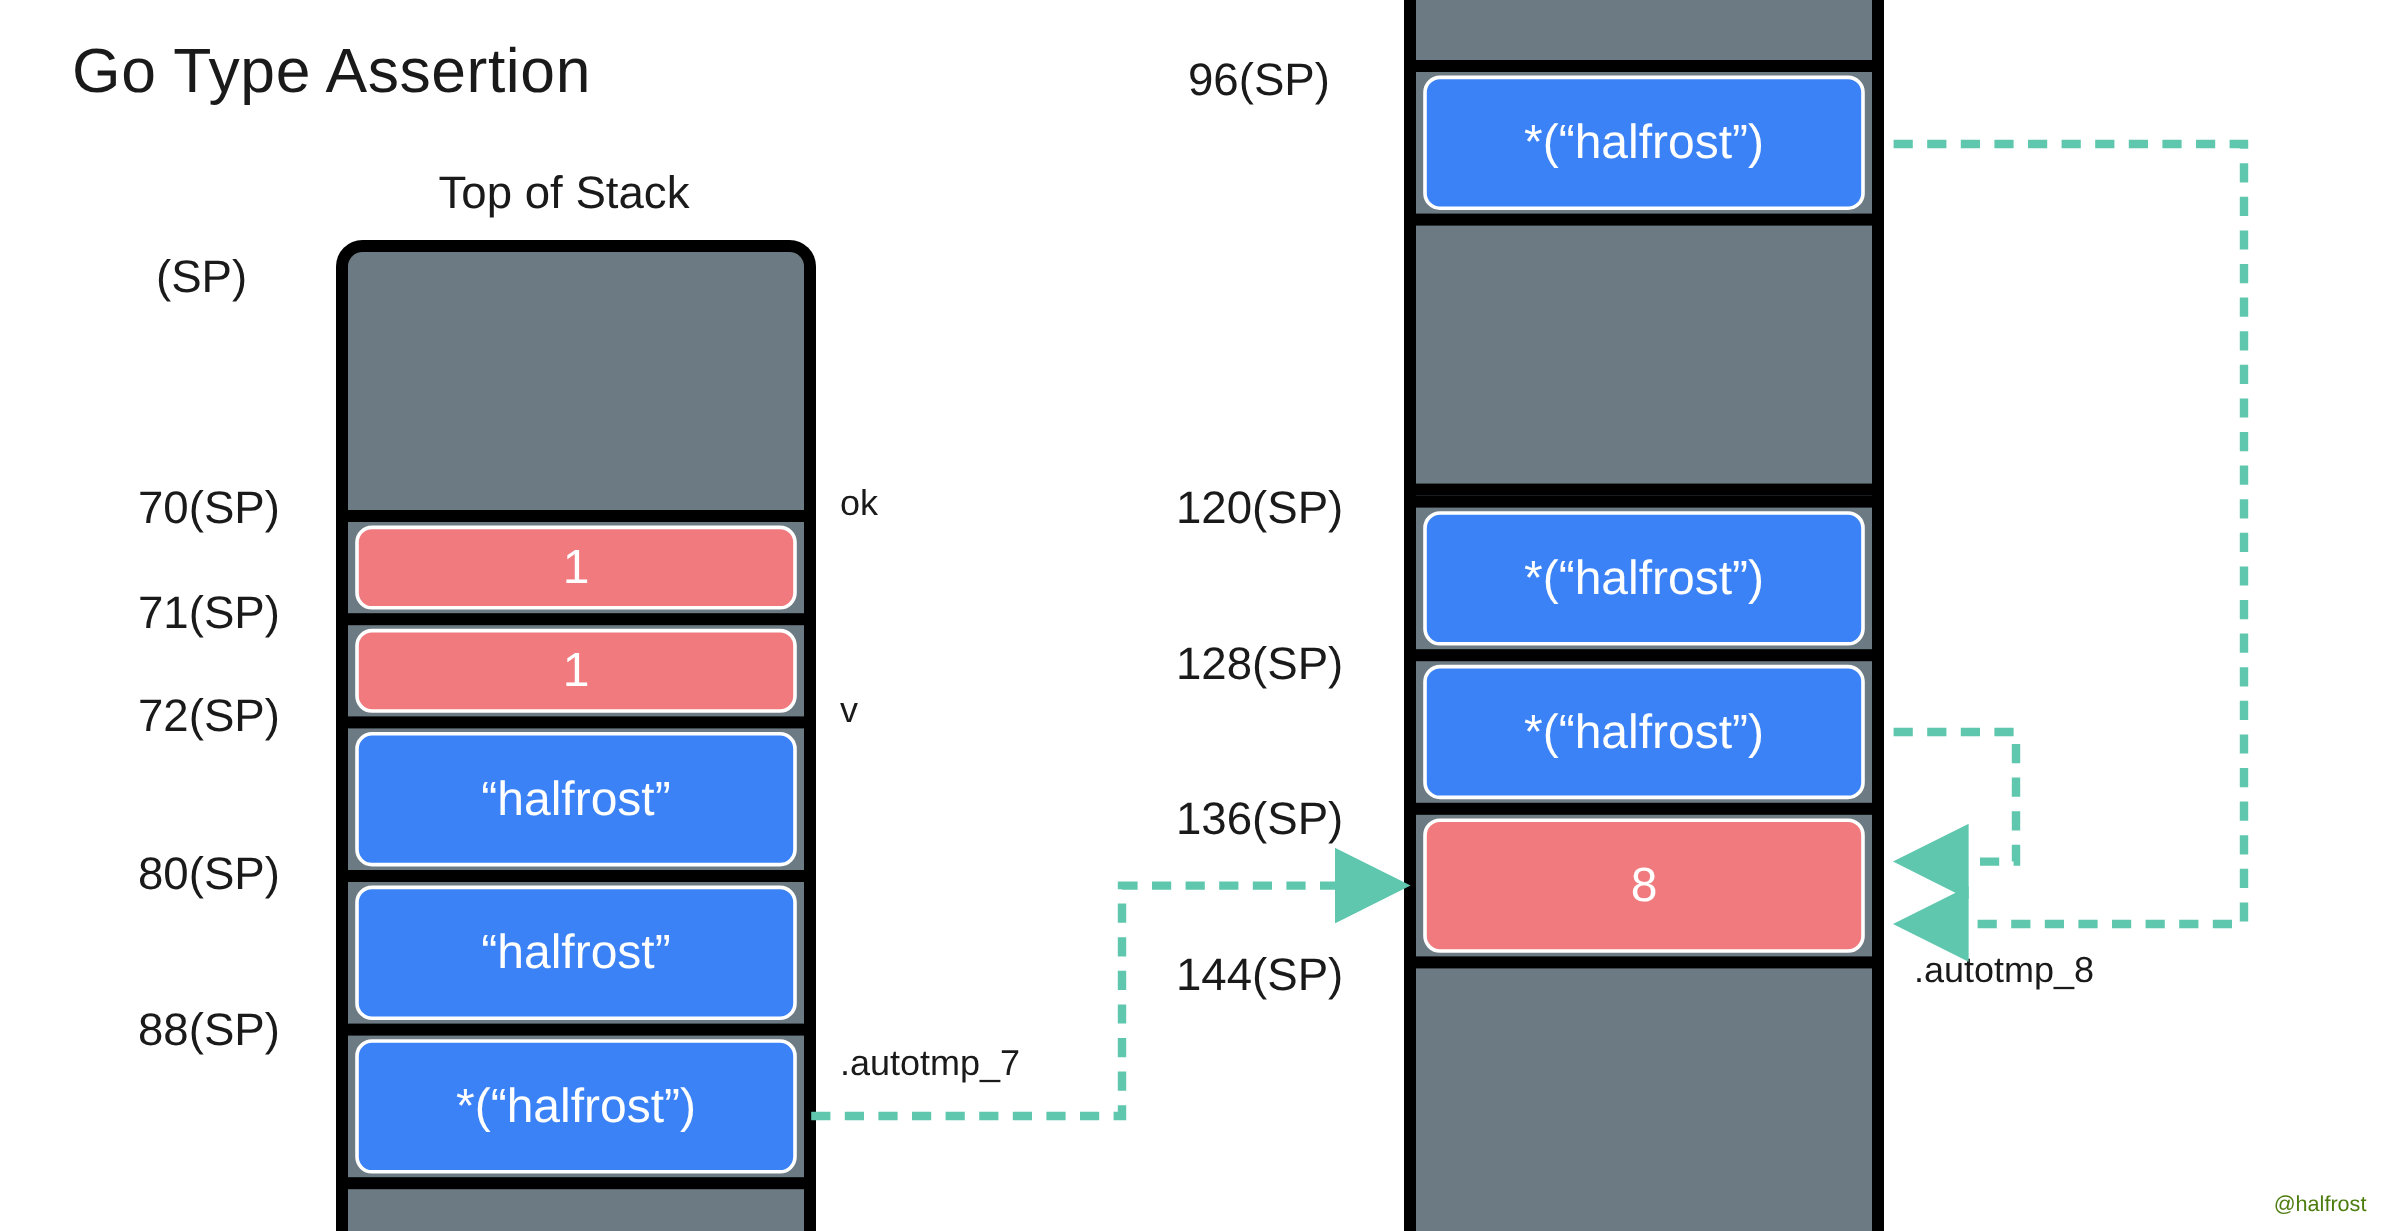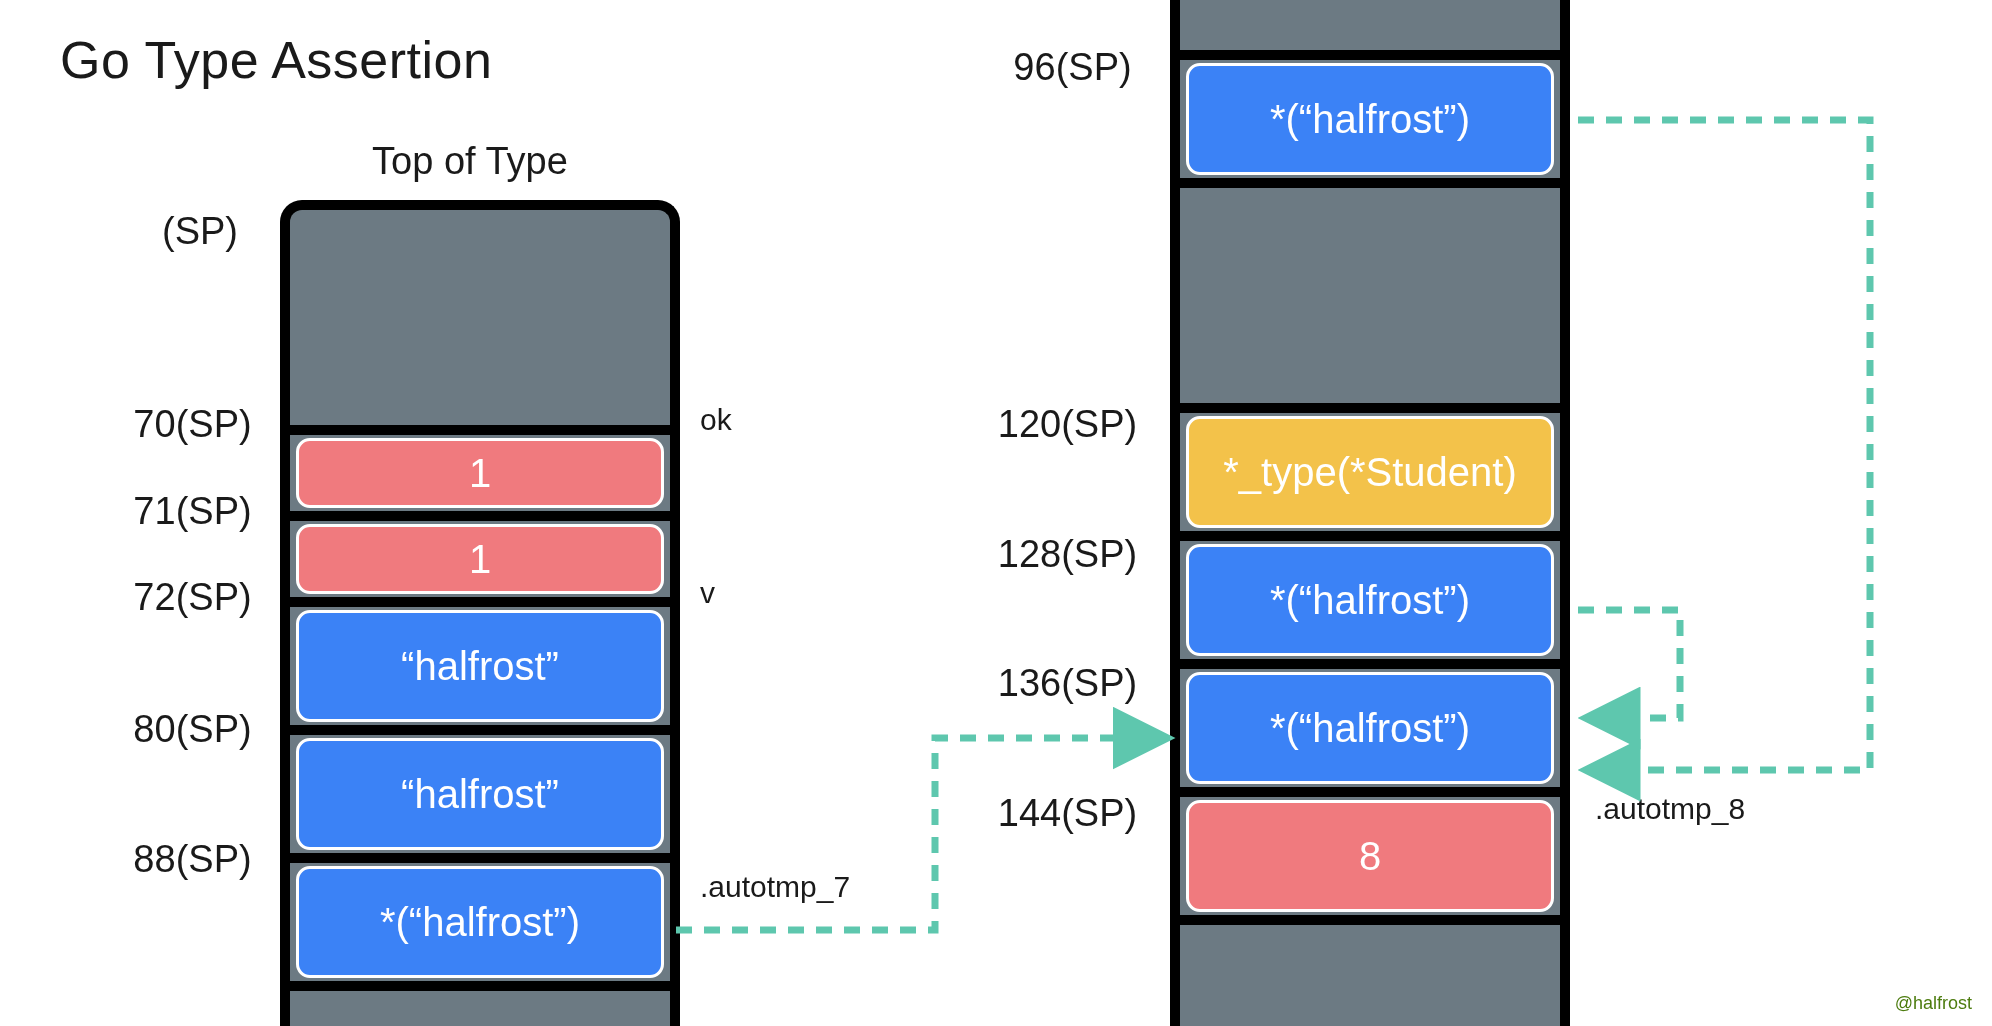--- a/index.html
+++ b/index.html
@@ -59,21 +59,21 @@
     box-sizing: border-box;
   }
   .divider {
     height: 10px;
     background: #000;
     margin: 0 -0px;
   }
   .offset {
     position: absolute;
     font-size: 38px;
-    text-align: center;
+    text-align: left;
     white-space: nowrap;
   }
   .rlabel {
     position: absolute;
     font-size: 30px;
     white-space: nowrap;
   }
   .credit {
     position: absolute;
     right: 20px;
@@ -94,21 +94,21 @@
     height: 1026px;
     pointer-events: none;
   }
 </style>
 </head>
 <body>
 
 <div class="canvas">
 
   <div class="title">Go Type Assertion</div>
-  <div class="subtitle" style="left:300px; top:140px; width:340px;">Top of Type</div>
+  <div class="subtitle" style="left:300px; top:140px; width:340px;">Top of Stack</div>
 
   <div class="stack" style="left:280px; top:200px; height:826px;">
 
     <div style="height:215px;"></div>
     <div class="divider"></div>
 
     <div class="cell-wrap">
       <div class="cell c-pink" style="height:70px;">1</div>
     </div>
     <div class="divider"></div>
@@ -153,23 +153,20 @@
     <div class="divider"></div>
 
     <div class="cell-wrap">
       <div class="cell c-teal" style="height:112px;">*(“halfrost”)</div>
     </div>
     <div class="divider"></div>
 
     <div style="height:215px;"></div>
     <div class="divider"></div>
 
-    <div class="cell-wrap">
-      <div class="cell c-yellow" style="height:112px;">*_type(*Student)</div>
-    </div>
     <div class="divider"></div>
 
     <div class="cell-wrap">
       <div class="cell c-teal" style="height:112px;">*(“halfrost”)</div>
     </div>
     <div class="divider"></div>
 
     <div class="cell-wrap">
       <div class="cell c-teal" style="height:112px;">*(“halfrost”)</div>
     </div>

